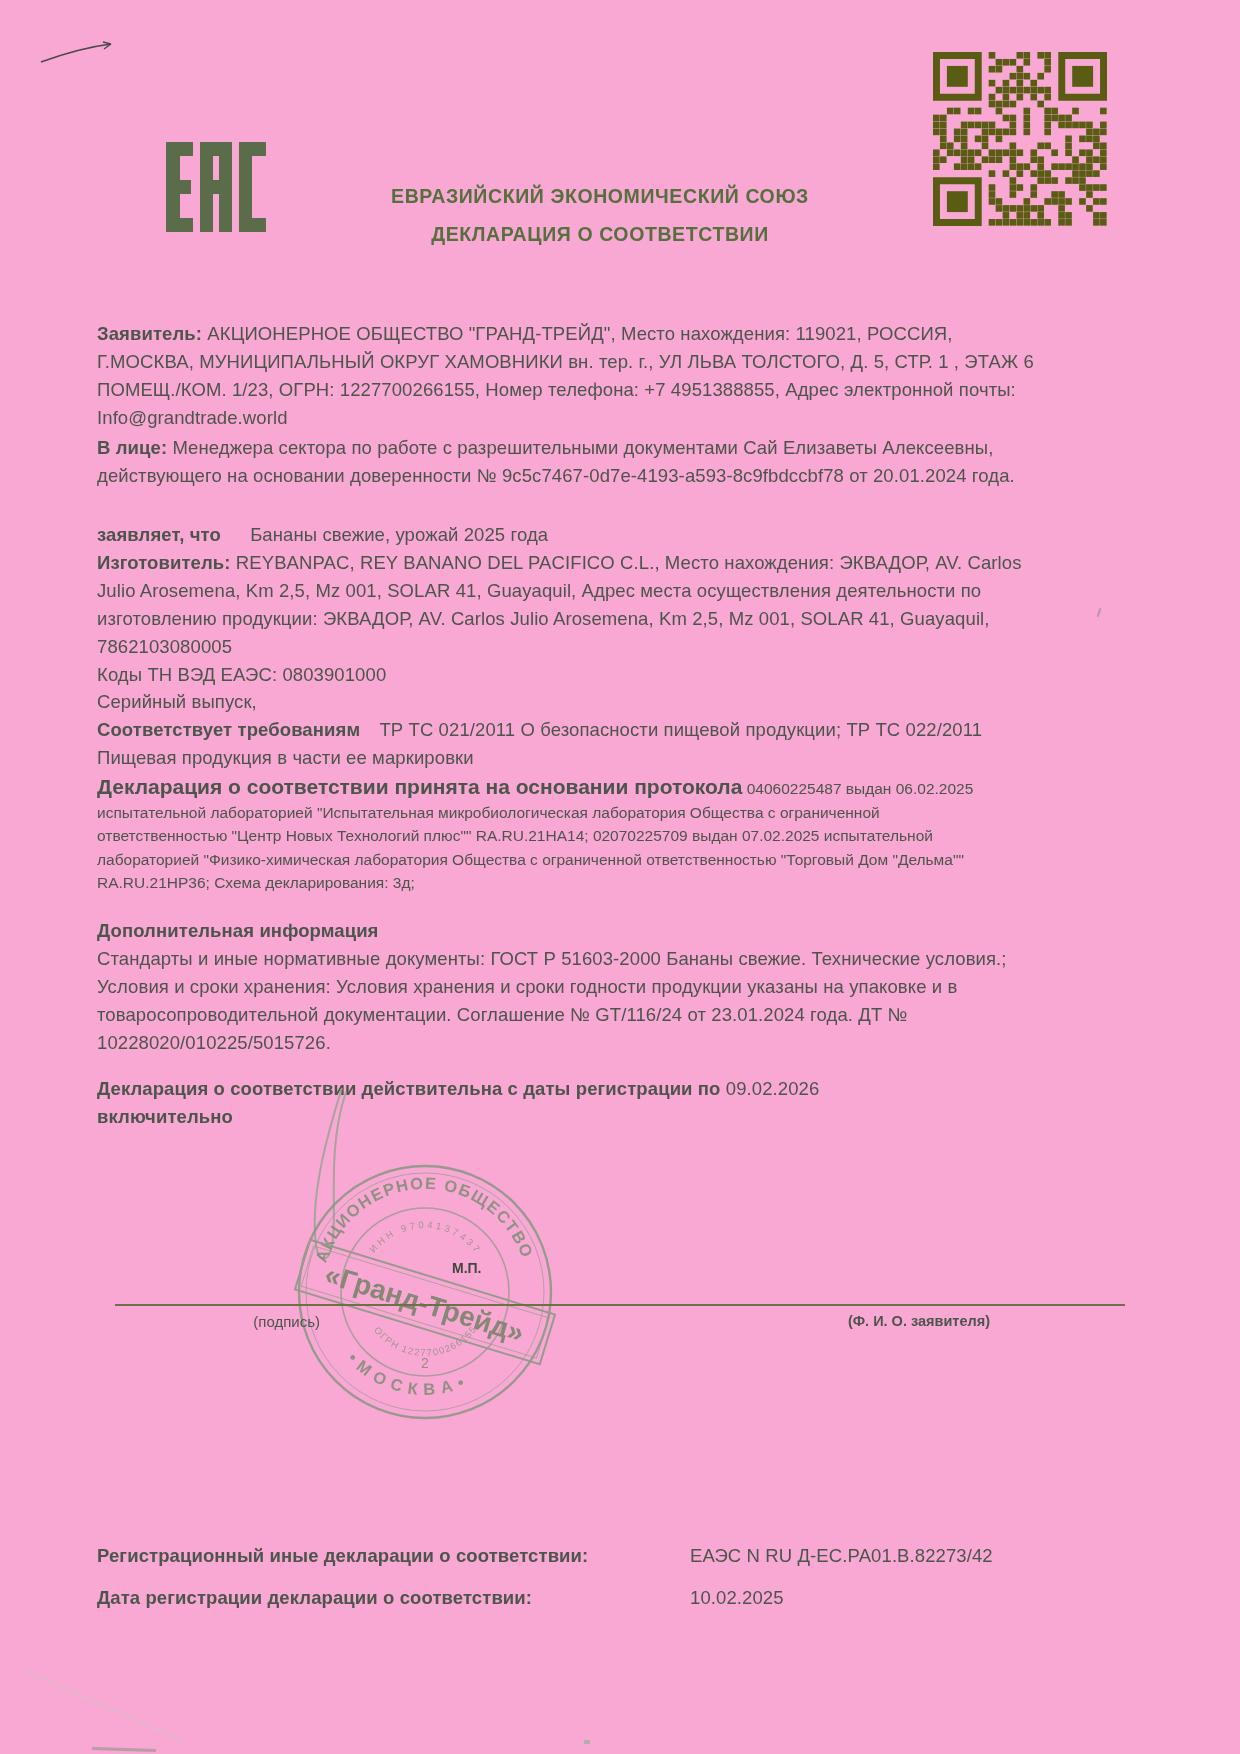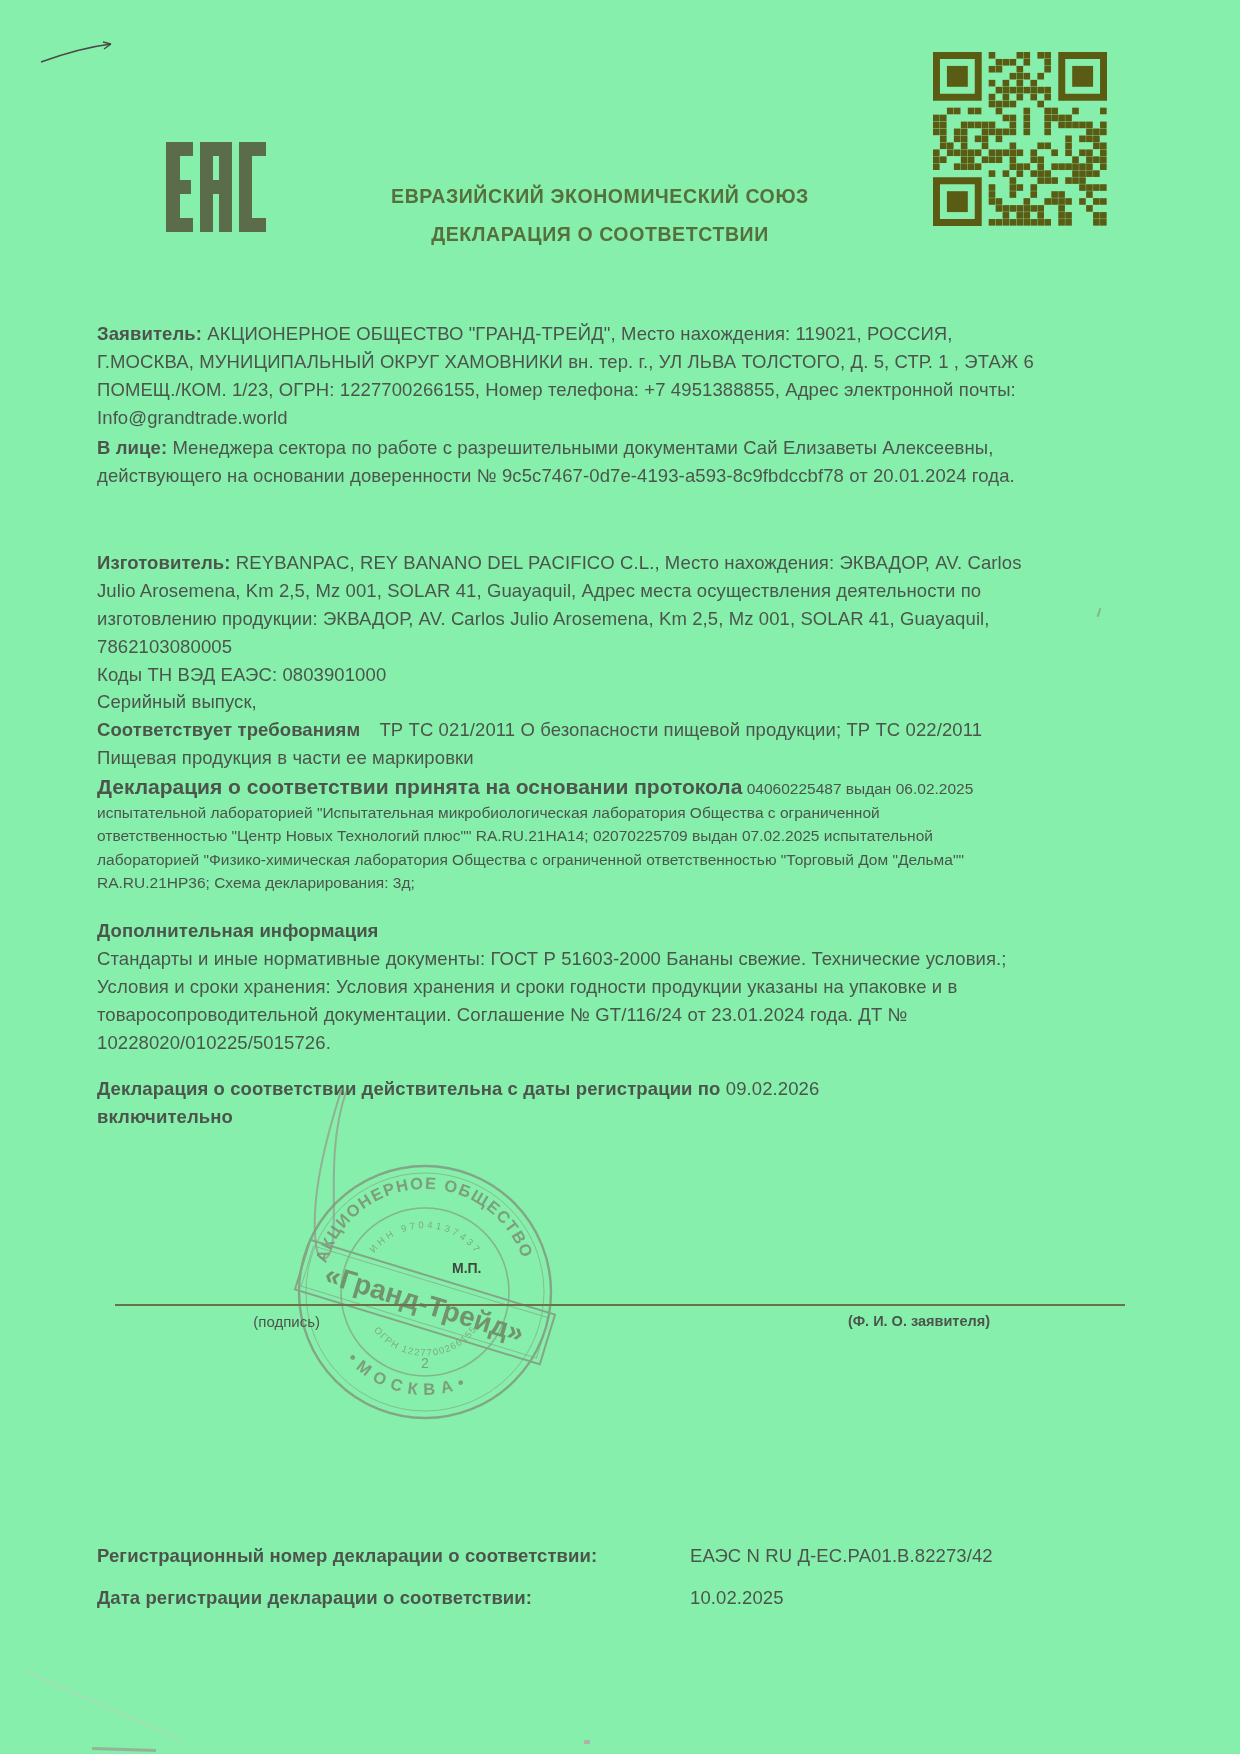--- a/index.html
+++ b/index.html
@@ -1,16 +1,16 @@
 <!DOCTYPE html>
 <html><head>
 <meta charset="utf-8">
 <style>
   html,body{margin:0;padding:0;background:#e8e8e4;}
-  .page{position:relative;width:1240px;height:1754px;margin:0 auto;background:#86efac;
+  .page{position:relative;width:1240px;height:1754px;margin:0 auto;background:#f9a8d4;
         font-family:"Liberation Sans",sans-serif;color:#4c554b;overflow:hidden;}
   .t{position:absolute;}
   .b{font-weight:bold;}
   .body{font-size:18.5px;line-height:28px;letter-spacing:.1px;margin-top:20px;}
   .small{font-size:15.5px;line-height:23.5px;}
   .title{color:#56703d;font-weight:bold;font-size:19.5px;letter-spacing:.6px;text-align:center;width:1200px;left:0;}
   .cap{font-size:14.5px;font-weight:bold;text-align:right;color:#4c554b;}
   .rule{border-top:2px solid #6e7147;height:0;}
   .stamp-txt{fill:#7b8d72;}
   .stamp-stroke{stroke:#83977e;fill:none;}
@@ -288,20 +288,24 @@
   <div class="t body" style="left:97px;top:300px;width:948px">
     <span class="b">Заявитель:</span>
     <span>АКЦИОНЕРНОЕ ОБЩЕСТВО "ГРАНД-ТРЕЙД", Место нахождения: 119021, РОССИЯ, Г.МОСКВА, МУНИЦИПАЛЬНЫЙ ОКРУГ ХАМОВНИКИ вн. тер. г.,  УЛ ЛЬВА ТОЛСТОГО, Д. 5, СТР. 1 , ЭТАЖ 6 ПОМЕЩ./КОМ. 1/23, ОГРН: 1227700266155, Номер телефона: +7 4951388855, Адрес электронной почты: Info@grandtrade.world</span>
   </div>
 
   <div class="t body" style="left:97px;top:414px;width:948px">
     <span class="b">В лице:</span>
     <span>Менеджера сектора по работе с разрешительными документами Сай Елизаветы Алексеевны, действующего на основании доверенности № 9c5c7467-0d7e-4193-a593-8c9fbdccbf78 от 20.01.2024 года.</span>
   </div>
 
+  <div class="t body" style="left:97px;top:501px;width:948px">
+    <span class="b">заявляет, что</span>
+    <span style="margin-left:24px">Бананы свежие, урожай 2025 года</span>
+  </div>
 
   <div class="t body" style="left:97px;top:529px;width:948px">
     <span class="b">Изготовитель:</span>
     <span>REYBANPAC, REY BANANO DEL PACIFICO C.L., Место нахождения: ЭКВАДОР, AV. Carlos Julio Arosemena, Km 2,5, Mz 001, SOLAR 41, Guayaquil, Адрес места осуществления деятельности по изготовлению продукции: ЭКВАДОР, AV. Carlos Julio Arosemena, Km 2,5, Mz 001, SOLAR 41, Guayaquil, 7862103080005</span>
   </div>
 
   <div class="t body" style="left:97px;top:641px;width:948px">Коды ТН ВЭД ЕАЭС: 0803901000</div>
   <div class="t body" style="left:97px;top:668px;width:948px">Серийный выпуск,</div>
 
   <div class="t body" style="left:97px;top:696px;width:948px">
@@ -360,21 +364,21 @@
     </g>
     <text x="138" y="218" font-size="14" class="stamp-txt">2</text>
   </svg>
 
   <div class="t b" style="left:452px;top:1260px;font-size:14px;color:#3f463e">М.П.</div>
 
   <div class="t rule" style="left:115px;top:1304px;width:1010px"></div>
   <div class="t cap" style="left:180px;top:1313px;width:140px;font-weight:normal;font-size:15px">(подпись)</div>
   <div class="t cap" style="left:690px;top:1313px;width:300px">(Ф. И. О. заявителя)</div>
 
-  <div class="t body b" style="left:97px;top:1522px;width:590px">Регистрационный номер декларации о соответствии:</div>
+  <div class="t body b" style="left:97px;top:1522px;width:590px">Регистрационный иные декларации о соответствии:</div>
   <div class="t body" style="left:690px;top:1522px;width:420px">ЕАЭС N RU Д-ЕС.РА01.В.82273/42</div>
   <div class="t body b" style="left:97px;top:1564px;width:590px">Дата регистрации декларации о соответствии:</div>
   <div class="t body" style="left:690px;top:1564px;width:420px">10.02.2025</div>
 
   <div class="artifact" style="left:20px;top:1706px;width:170px;height:1px;transform:rotate(24deg);opacity:.8"></div>
   <div class="artifact" style="left:92px;top:1748px;width:64px;height:3px;background:#9a9a90;transform:rotate(2deg);opacity:.7"></div>
   <div class="artifact" style="left:584px;top:1740px;width:6px;height:4px;background:#b0b0a8"></div>
 
 </div>
 

